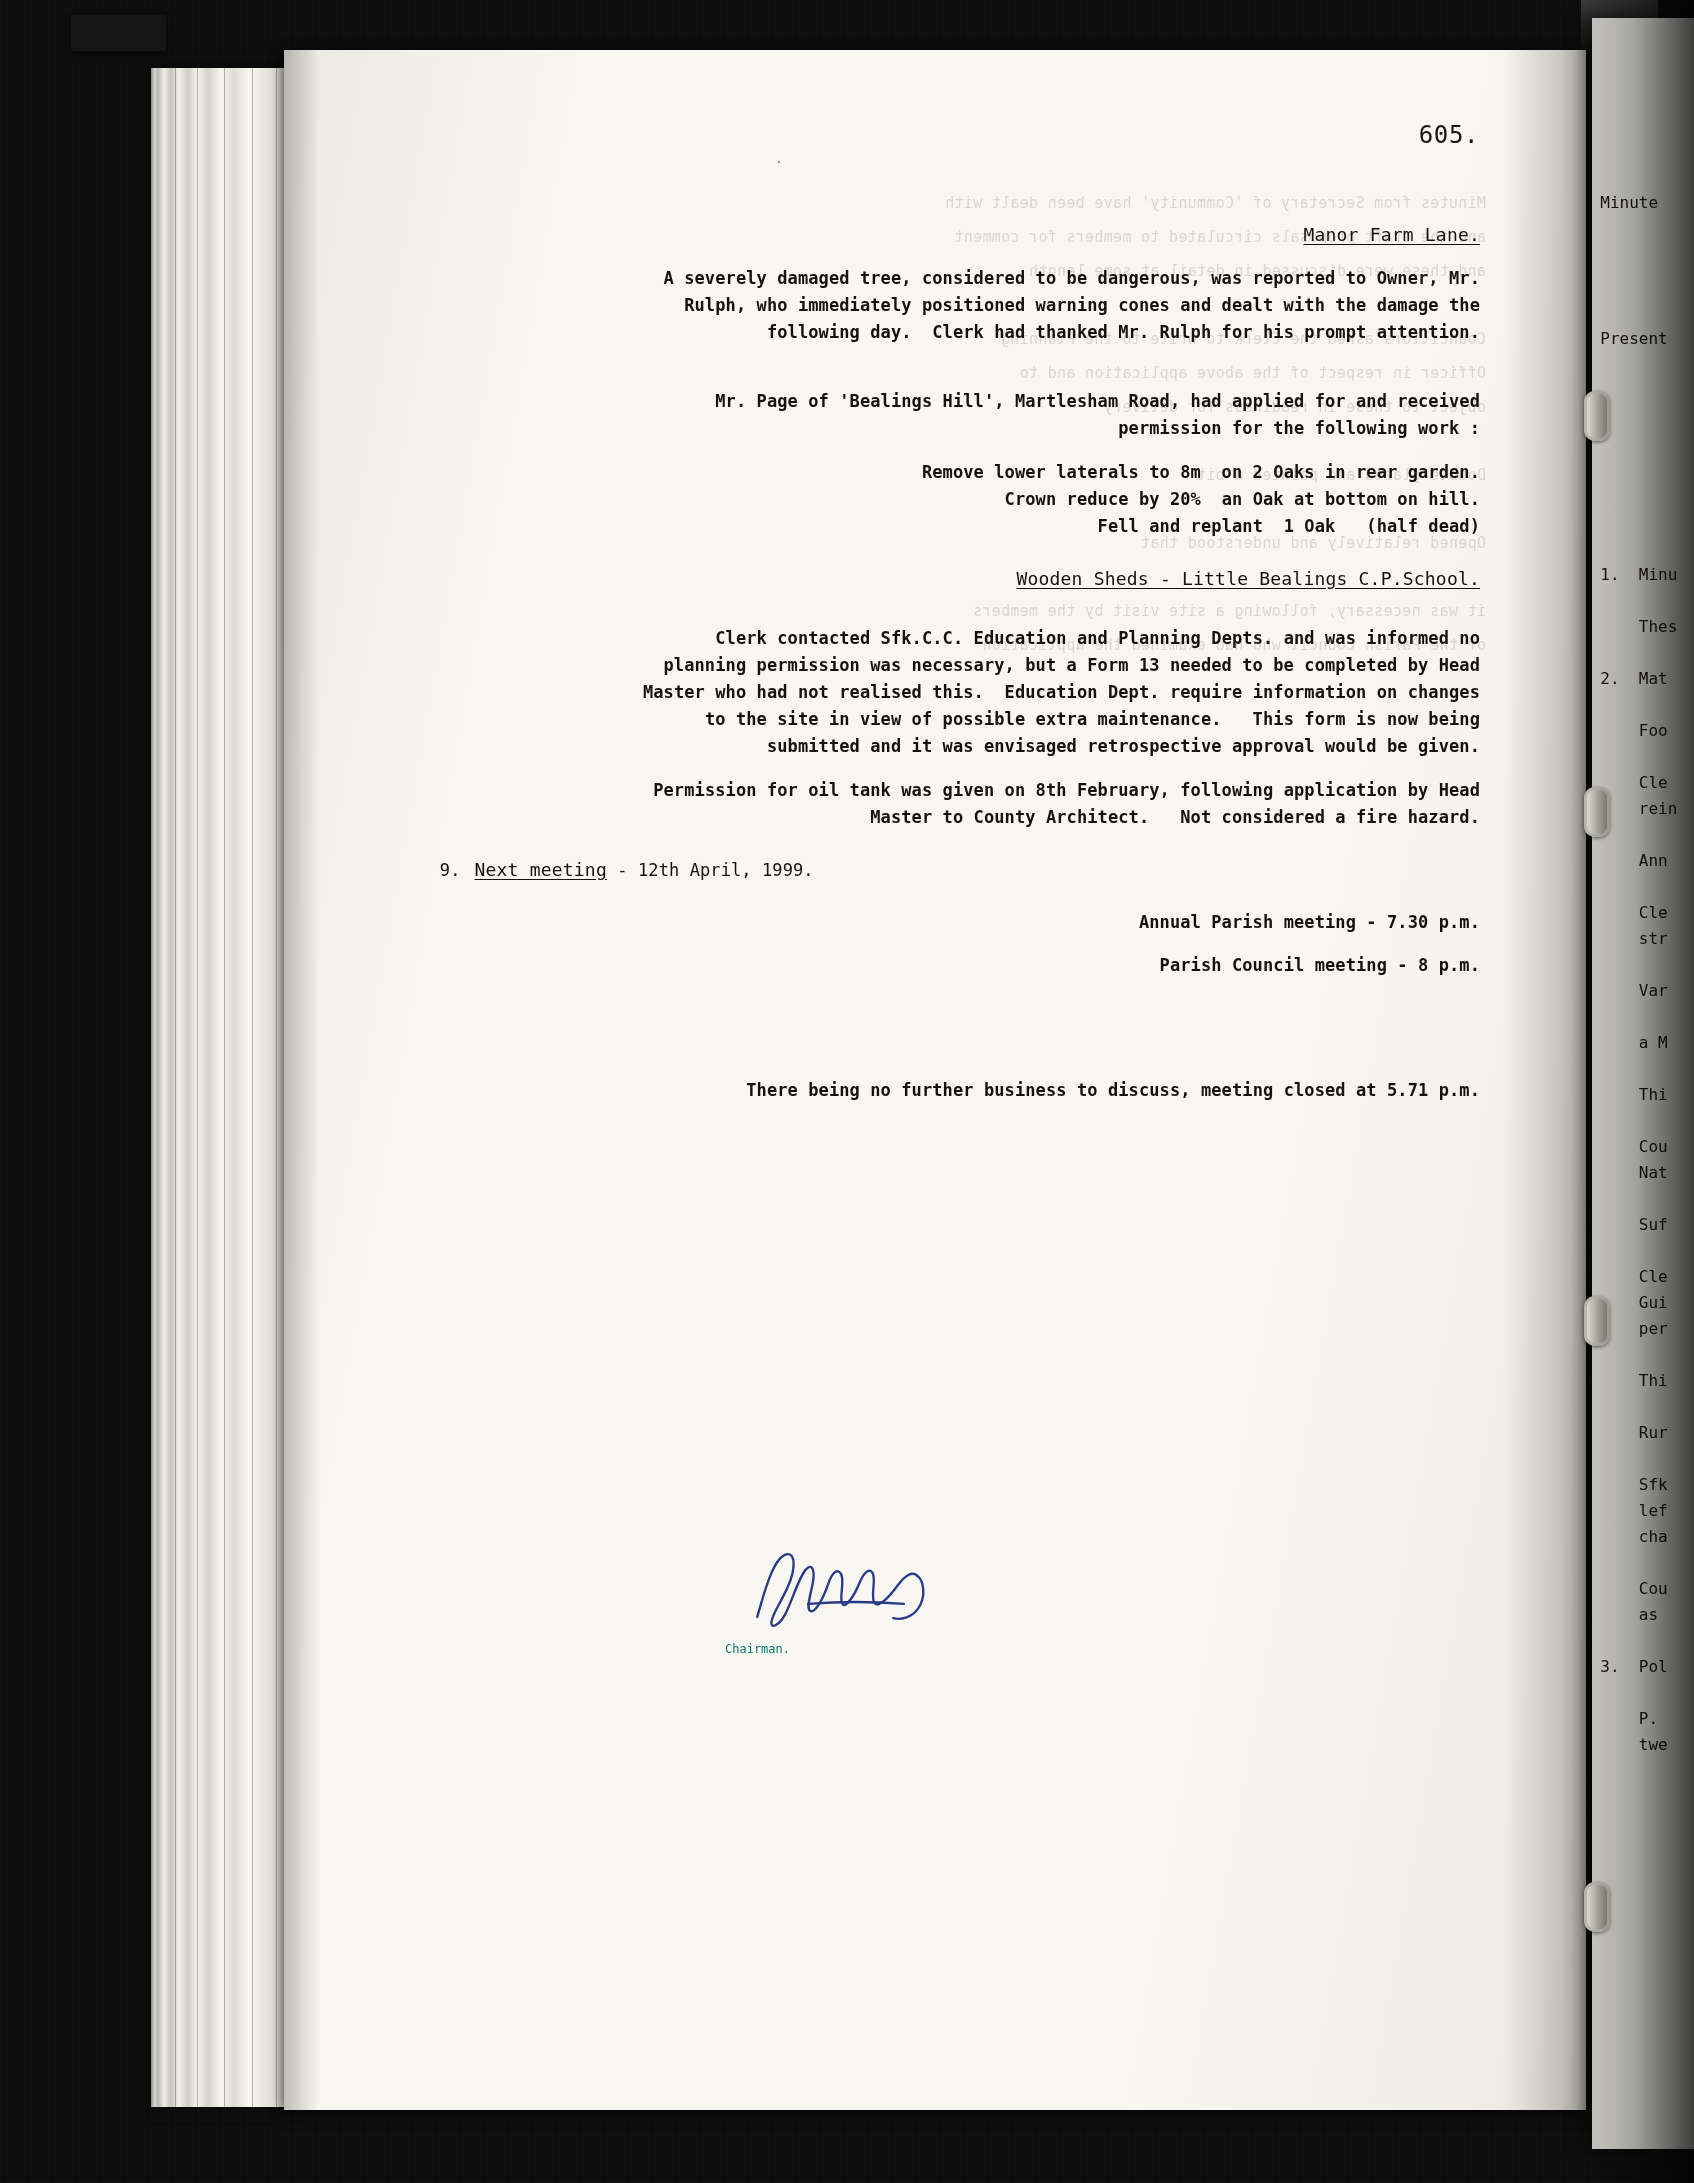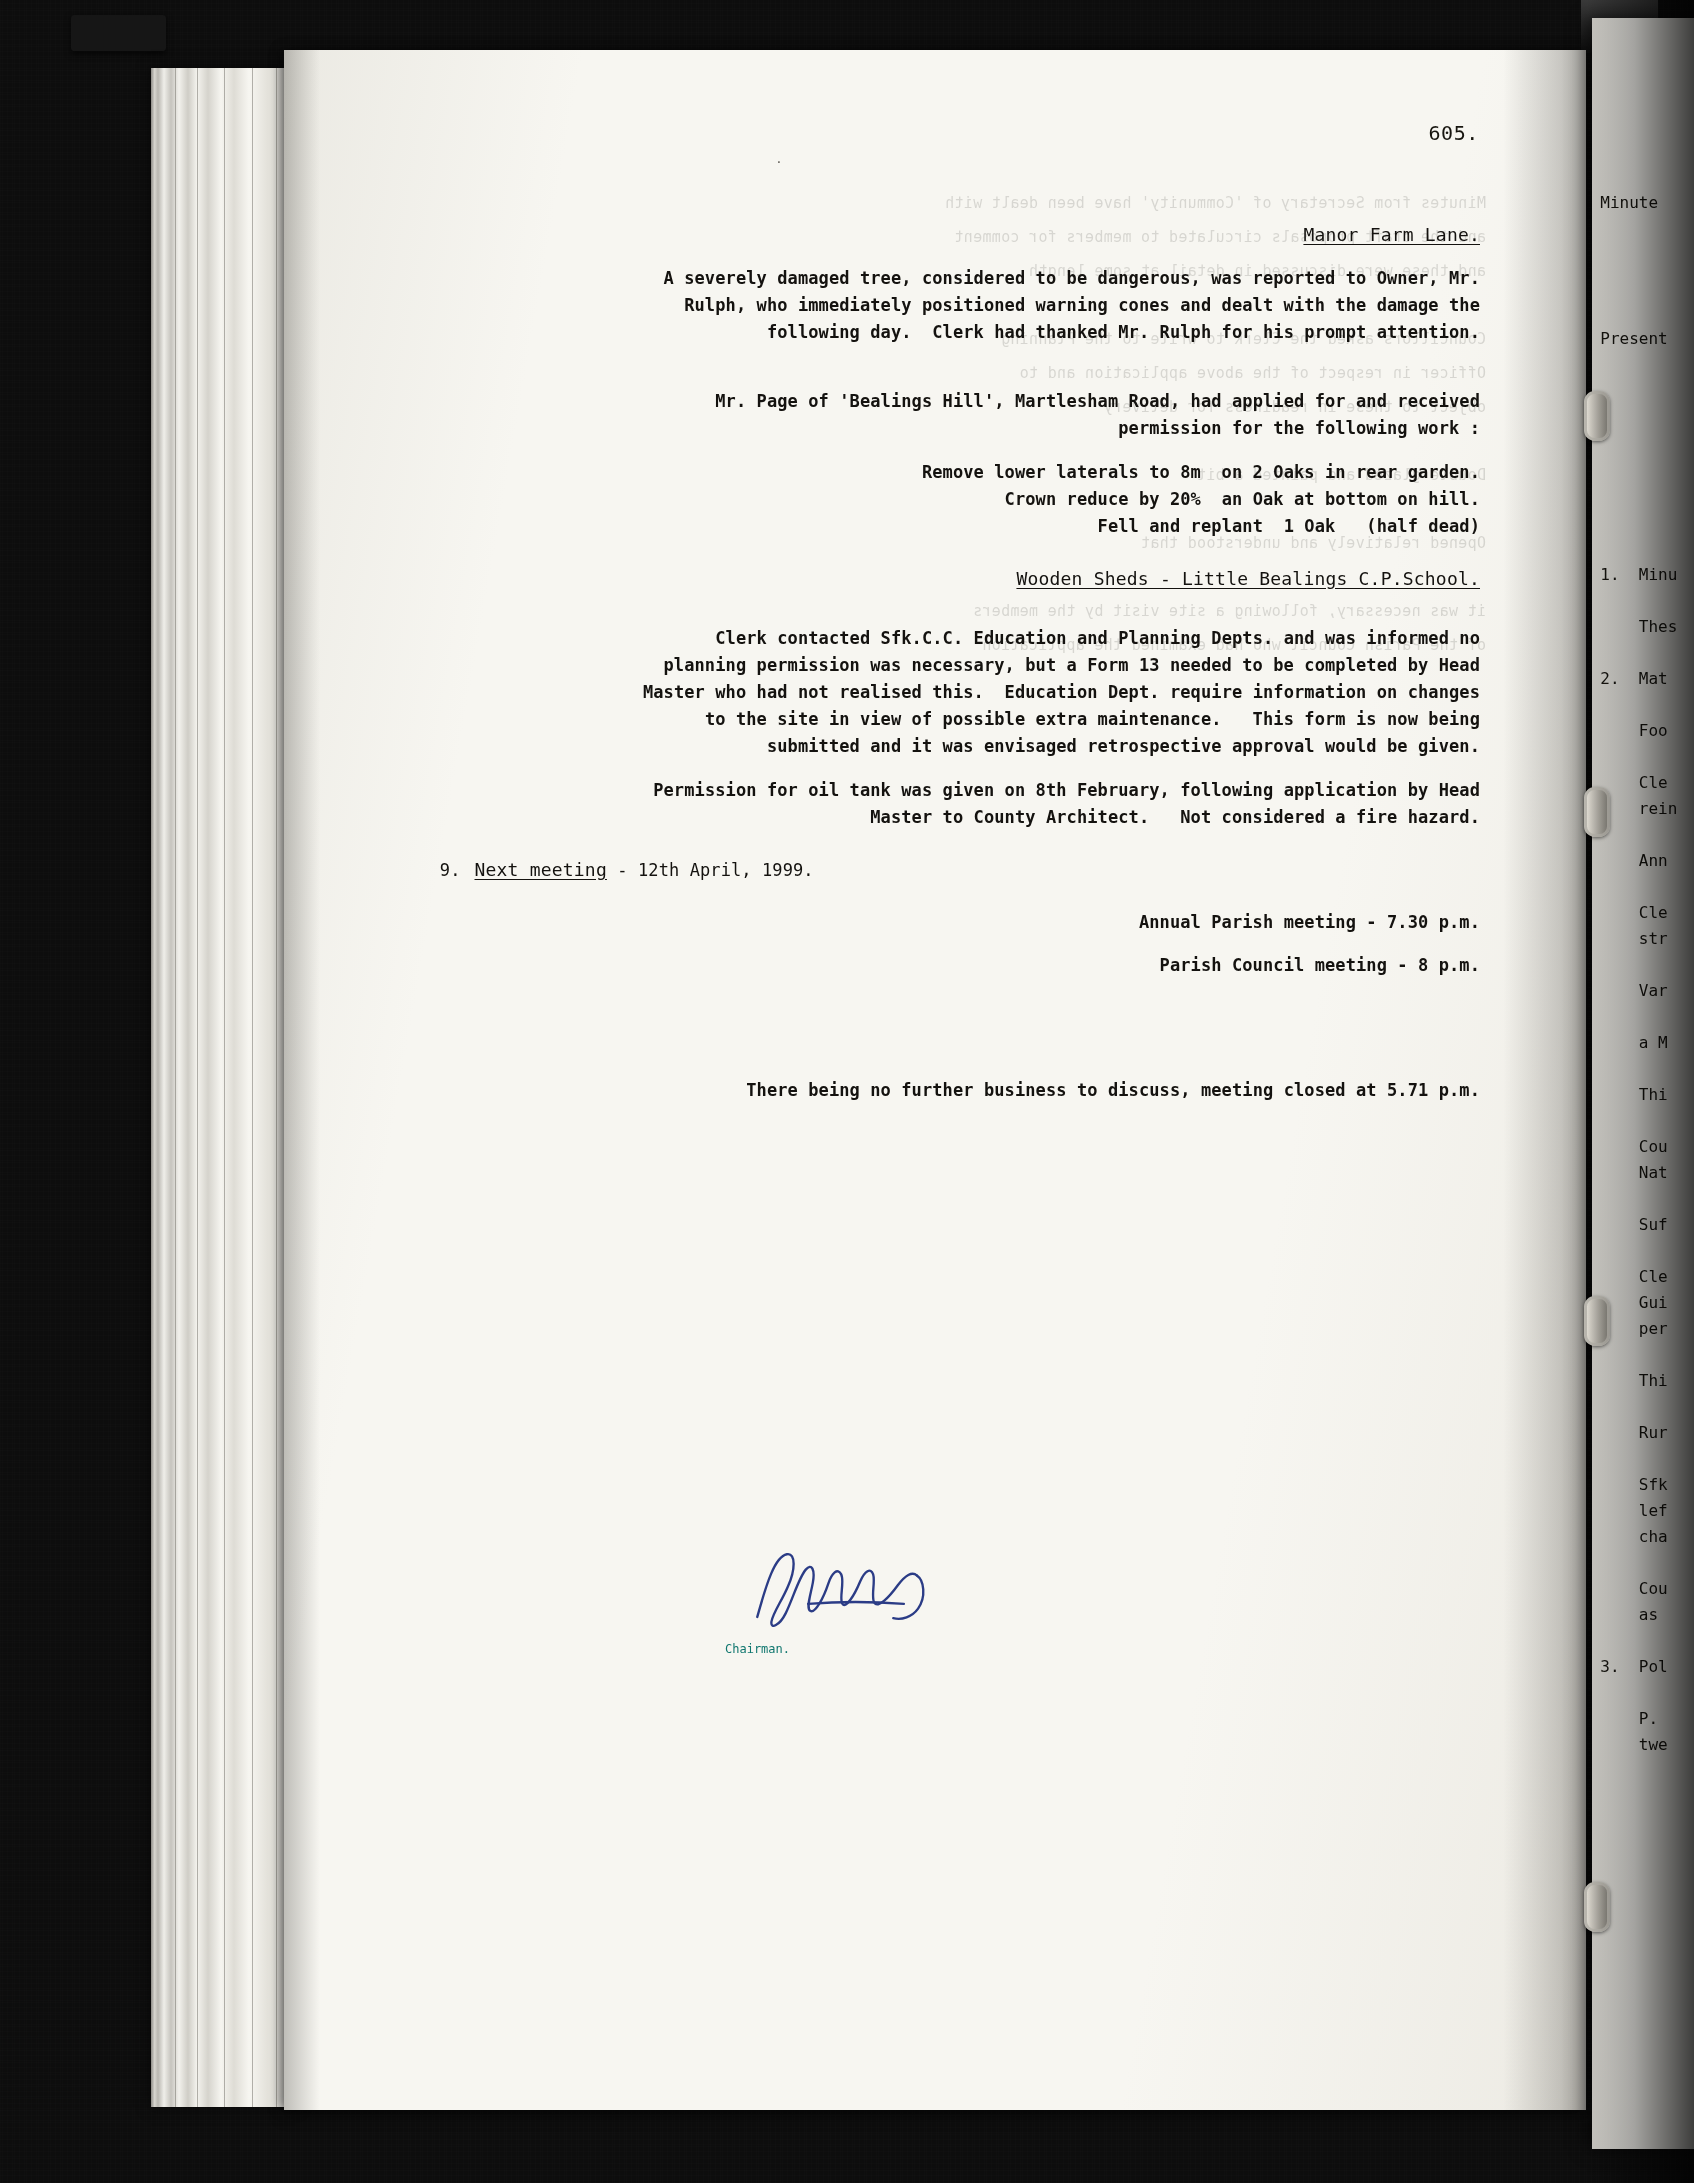--- a/index.html
+++ b/index.html
@@ -111,21 +111,21 @@
     width: 1042px;
     color: #14120f;
     font-size: 17px;
     line-height: 26px;
     letter-spacing: 0.1px;
   }
   .page-number {
     position: absolute;
     right: 107px;
     top: 71px;
-    font-size: 20px;
+    font-size: 24px;
     letter-spacing: 0.6px;
     color: #17150f;
   }
   .tiny-mark {
     position: absolute;
     left: 491px;
     top: 104px;
     font-size: 13px;
     color: #3a3730;
     opacity: .75;

